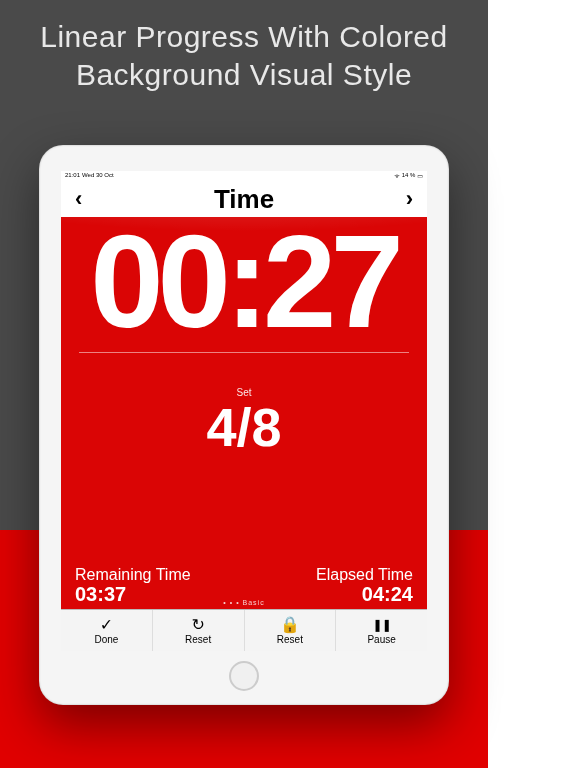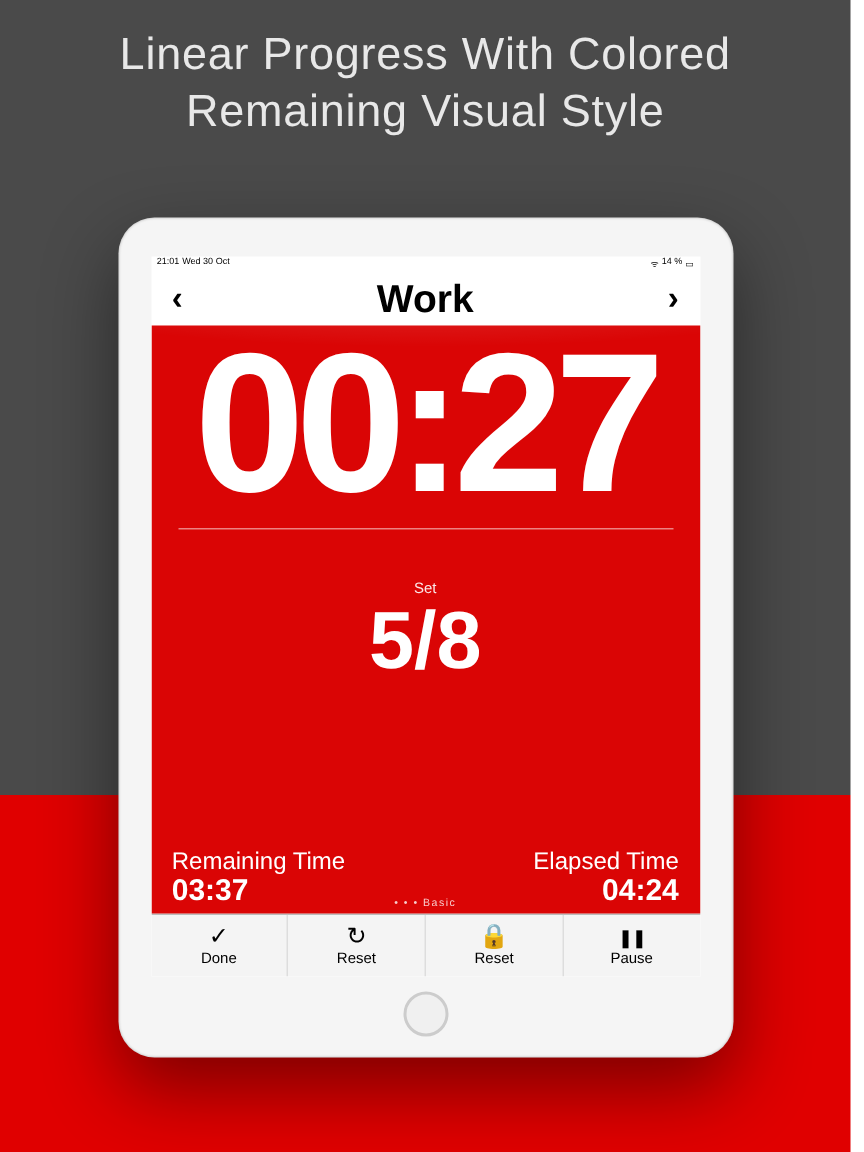--- a/index.html
+++ b/index.html
@@ -1,18 +1,18 @@
 <!DOCTYPE html>
 <html><head>
 <meta charset="utf-8">
 <style>
   * { margin: 0; padding: 0; box-sizing: border-box; }
   html, body { width: 576px; height: 768px; overflow: hidden; font-family: -apple-system, "Helvetica Neue", Arial, sans-serif; }
   .stage {
-    width: 567px; height: 768px;
+    width: 488px; height: 768px;
     background: linear-gradient(to bottom, #4a4a4a 0%, #4a4a4a 69%, #e00000 69%, #e00000 100%);
     position: relative;
     display: flex;
     flex-direction: column;
     align-items: center;
   }
   .headline {
     color: #e8e8e8;
     font-size: 30px;
     font-weight: 300;
@@ -161,49 +161,49 @@
   }
   .tool .lbl { font-size: 10px; color: #000; }
 </style>
 </head>
 <body>
 
 <div class="stage">
 
   <div class="headline">
     <div>Linear Progress  With Colored</div>
-    <div>Remaining Visual Style</div>
+    <div>Background Visual Style</div>
   </div>
 
   <div class="tablet">
     <div class="screen">
 
       <div class="status">
         <div class="left">
           <span>21:01</span>
           <span>Wed 30 Oct</span>
         </div>
         <div class="right">
           <span>ᯤ</span>
           <span>14 %</span>
           <span>▭</span>
         </div>
       </div>
 
       <div class="app-header">
         <span class="arrow">‹</span>
-        <span class="title">Work</span>
+        <span class="title">Time</span>
         <span class="arrow">›</span>
       </div>
 
       <div class="red-zone">
         <div class="main-time">00:27</div>
         <hr class="thinrule">
         <div class="set-label">Set</div>
-        <div class="set-value">5/8</div>
+        <div class="set-value">4/8</div>
 
         <div class="bottom-stats">
           <div class="stat">
             <span class="stat-label">Remaining Time</span>
             <span class="stat-value">03:37</span>
           </div>
           <div class="stat right">
             <span class="stat-label">Elapsed Time</span>
             <span class="stat-value">04:24</span>
           </div>

